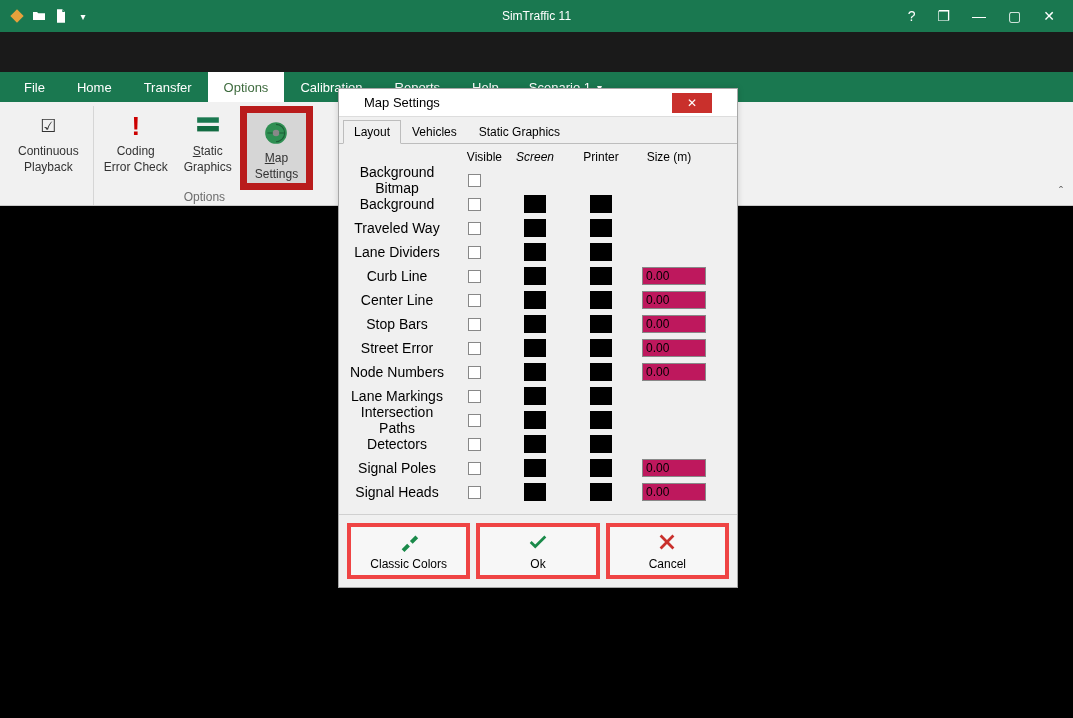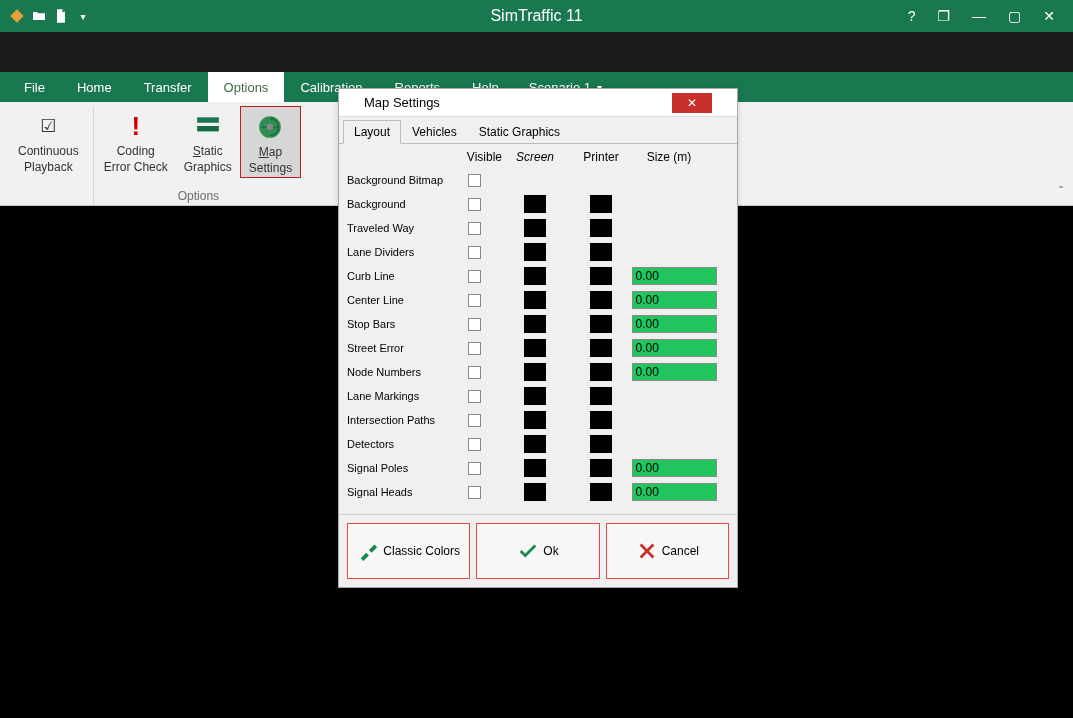--- a/index.html
+++ b/index.html
@@ -18,21 +18,21 @@
     background: #1a7850;
     height: 32px;
     display: flex;
     align-items: center;
     color: #fff;
     padding: 0 4px;
     position: relative;
   }
   .titlebar .qat { display: flex; align-items: center; gap: 4px; padding-left: 4px;}
   .titlebar .qat .ico { width: 18px; height: 18px; display:flex; align-items:center; justify-content:center; }
-  .titlebar .title { position:absolute; left:0; right:0; text-align:center; font-size:16px; pointer-events:none;}
+  .titlebar .title { position:absolute; left:0; right:0; text-align:center; font-size:12px; pointer-events:none;}
   .titlebar .winbtns { margin-left:auto; display:flex; gap: 22px; padding-right:14px; align-items:center;}
   .titlebar .winbtn { color:#fff; font-size:14px; }
   
   .menubar {
     background: #1a7850;
     height: 30px;
     display: flex;
     align-items: center;
     color: #fff;
     font-size: 13px;
@@ -70,21 +70,21 @@
   .ribbon-btn {
     display:flex; flex-direction:column; align-items:center; justify-content:flex-start;
     padding: 4px 8px 2px 8px;
     text-align:center;
     min-width: 60px;
     gap:3px;
     color:#333;
   }
   .ribbon-btn .iconbox { height: 32px; display:flex; align-items:center; justify-content:center;}
   .ribbon-btn .lbl1 { font-size:12px; line-height:13px;}
-  .ribbon-btn.pressed { background:#d6d6d6; border:1px solid #b91c1c; }
+  .ribbon-btn.pressed { background:#d6d6d6; border:7px solid #b91c1c; }
   .ribbon-btn u { text-decoration: underline; }
   .group-label { font-size:12px; color:#6d6d6d; text-align:center; margin-top:auto; padding-bottom:2px;}
   .ribbon .chevron { position:absolute; right:10px; bottom:6px; color:#666; font-size:12px;}
   
   .content { background:#000; height: 552px; position:relative;}
   
   .dialog {
     position: absolute;
     left: 338px;
     top: 88px;
@@ -135,42 +135,42 @@
     padding: 6px 8px 2px 8px;
     font-size:12px;
   }
   .headers .col-lbl { width:100px;}
   .headers .col-v { width:55px; text-align:right;}
   .headers .col-s { width:66px; text-align:center;font-style:italic;}
   .headers .col-p { width:66px; text-align:center;}
   .headers .col-z { width:70px; text-align:center;}
   .grid { padding: 2px 8px 10px 8px;}
   .grow { display:flex; align-items:center; height: 24px;}
-  .grow .rlbl { width:100px; font-size:11px;}
+  .grow .rlbl { width:100px; font-size:14px;text-align:center;}
   .grow .cbx {
     width:55px; display:flex; justify-content:center;
   }
   .grow .cbx .chk {
     width:13px; height:13px; border:1px solid #888; background:#fff;
   }
   .grow .sw { width:66px; display:flex; justify-content:center;}
   .grow .sw .swatch { width:22px; height:18px; background:#000;}
   .grow .sz { width:80px; display:flex; justify-content:center;}
   .grow .sz .numin {
-    width:85px; height:18px; border:1px solid #888; background:#22c55e;
+    width:64px; height:18px; border:1px solid #888; background:#be185d;
     font-size:12px; padding:4px 3px;
   }
   .dlg-buttons {
     display:flex; gap:6px; padding: 8px; border-top:1px solid #d0d0d0;
   }
   .dlg-btn {
     flex:1;
-    border:1px solid #ef4444;
+    border:4px solid #ef4444;
     background:#f7f7f7;
-    display:flex; flex-direction:row; align-items:center; justify-content:center;
+    display:flex; flex-direction:column; align-items:center; justify-content:center;
     height:56px;
     gap:4px;
     font-size:12px;
   }
   .dlg-btn svg { width:22px; height:22px; }
 </style>
 </head>
 <body>
 
 <div class="titlebar">

